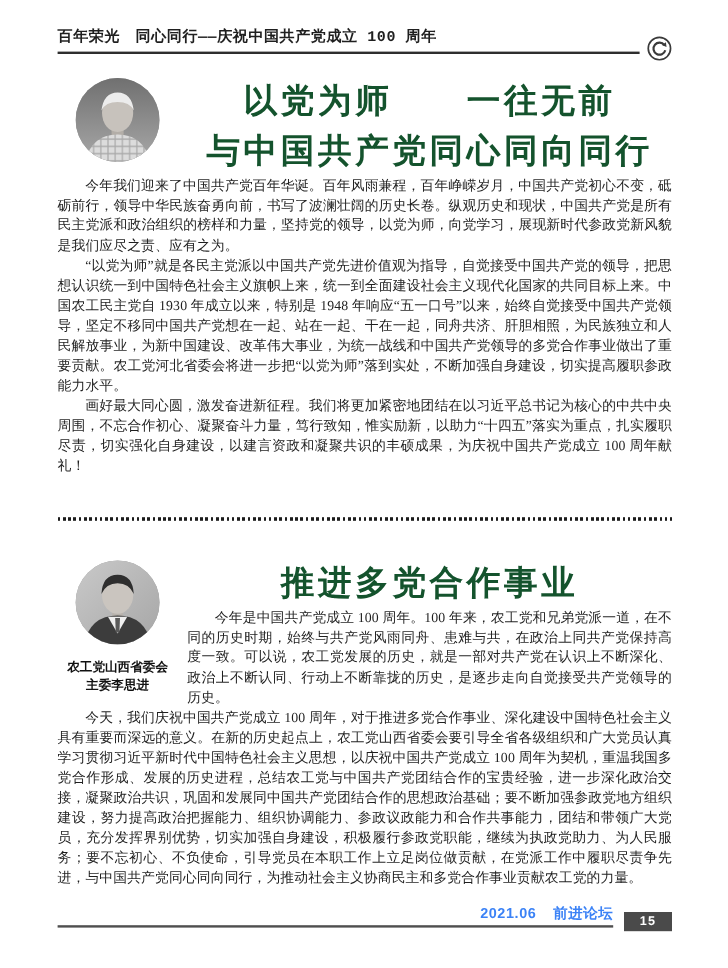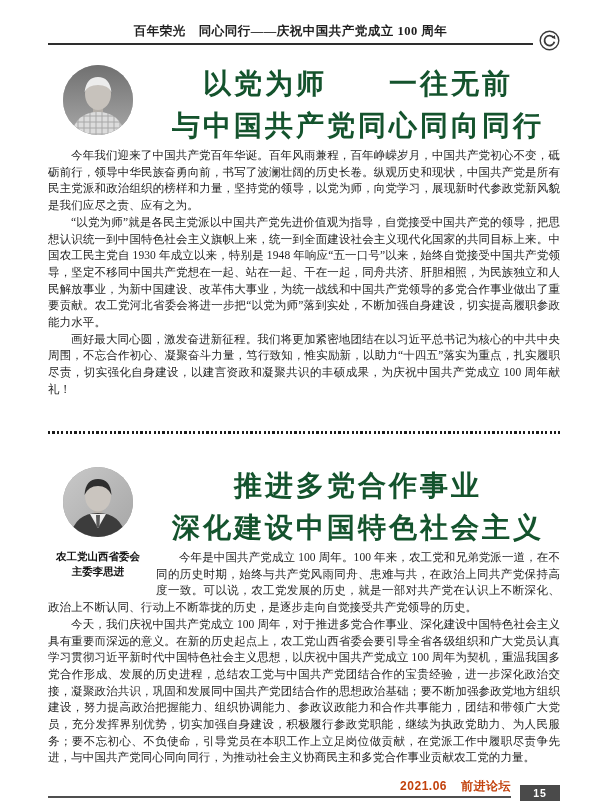--- a/index.html
+++ b/index.html
@@ -12,22 +12,22 @@
     padding:24px 47px 0 48px;
     font-family:"Liberation Serif","DejaVu Serif",serif;
     color:#1f1f1f;
     overflow:hidden;
   }
   
   .header{display:flex;align-items:flex-end;}
   .header-left{
     flex:1;
     border-bottom:2px solid #2e2e2e;
-    text-align:center;
-    font-family:Liberation Serif, serif;
+    text-align:left;
+    font-family:Liberation Mono, monospace;
     font-weight:700;
     font-size:12.5px;
     line-height:15px;
     padding-bottom:4px;
     letter-spacing:0.5px;
   }
   .header-icon{width:21px;height:21px;margin-left:6px;margin-bottom:-6px;flex:0 0 auto;}
   
   article{display:block;}
   .article-1{margin-top:18px;}
@@ -85,21 +85,21 @@
   .footer-left{
     flex:1;
     border-bottom:2px solid #4f4f4f;
     text-align:right;
     font-family:"Liberation Sans","DejaVu Sans",sans-serif;
     font-weight:700;
     font-size:12px;
     line-height:14px;
     padding-bottom:3px;
     letter-spacing:0.5px;
-    color:#c2410c;
+    color:#3b82f6;
   }
   .footer-issue{margin-right:14px;}
   .page-box{
     flex:0 0 auto;
     width:40px;height:16px;
     margin-left:9px;margin-bottom:-3px;
     background:#4a4a4a;
     color:#fff;
     font-family:"Liberation Sans","DejaVu Sans",sans-serif;
     font-weight:700;
@@ -179,21 +179,20 @@
           <path d="M21.5 28 q1 -16 13.5 -16 q12.5 0 13.5 16 q-4 -9 -13.5 -9 q-9.5 0 -13.5 9 z" fill="#2e2e2e"></path>
         </svg>
       </div>
       <figcaption>
         <div>农工党山西省委会</div>
         <div>主委李思进</div>
       </figcaption>
     </figure>
     <h1 class="title">
       <span>推进多党合作事业</span><br>
-      <span>深化建设中国特色社会主义</span>
     </h1>
     <p>今年是中国共产党成立 100 周年。100 年来，农工党和兄弟党派一道，在不同的历史时期，始终与共产党风雨同舟、患难与共，在政治上同共产党保持高度一致。可以说，农工党发展的历史，就是一部对共产党在认识上不断深化、政治上不断认同、行动上不断靠拢的历史，是逐步走向自觉接受共产党领导的历史。</p>
     <p>今天，我们庆祝中国共产党成立 100 周年，对于推进多党合作事业、深化建设中国特色社会主义具有重要而深远的意义。在新的历史起点上，农工党山西省委会要引导全省各级组织和广大党员认真学习贯彻习近平新时代中国特色社会主义思想，以庆祝中国共产党成立 100 周年为契机，重温我国多党合作形成、发展的历史进程，总结农工党与中国共产党团结合作的宝贵经验，进一步深化政治交接，凝聚政治共识，巩固和发展同中国共产党团结合作的思想政治基础；要不断加强参政党地方组织建设，努力提高政治把握能力、组织协调能力、参政议政能力和合作共事能力，团结和带领广大党员，充分发挥界别优势，切实加强自身建设，积极履行参政党职能，继续为执政党助力、为人民服务；要不忘初心、不负使命，引导党员在本职工作上立足岗位做贡献，在党派工作中履职尽责争先进，与中国共产党同心同向同行，为推动社会主义协商民主和多党合作事业贡献农工党的力量。</p>
   </article>
 
   <div class="footer">
     <div class="footer-left">
       <span class="footer-issue">2021.06</span><span>前进论坛</span>
     </div>
     <span class="page-box">15</span>

